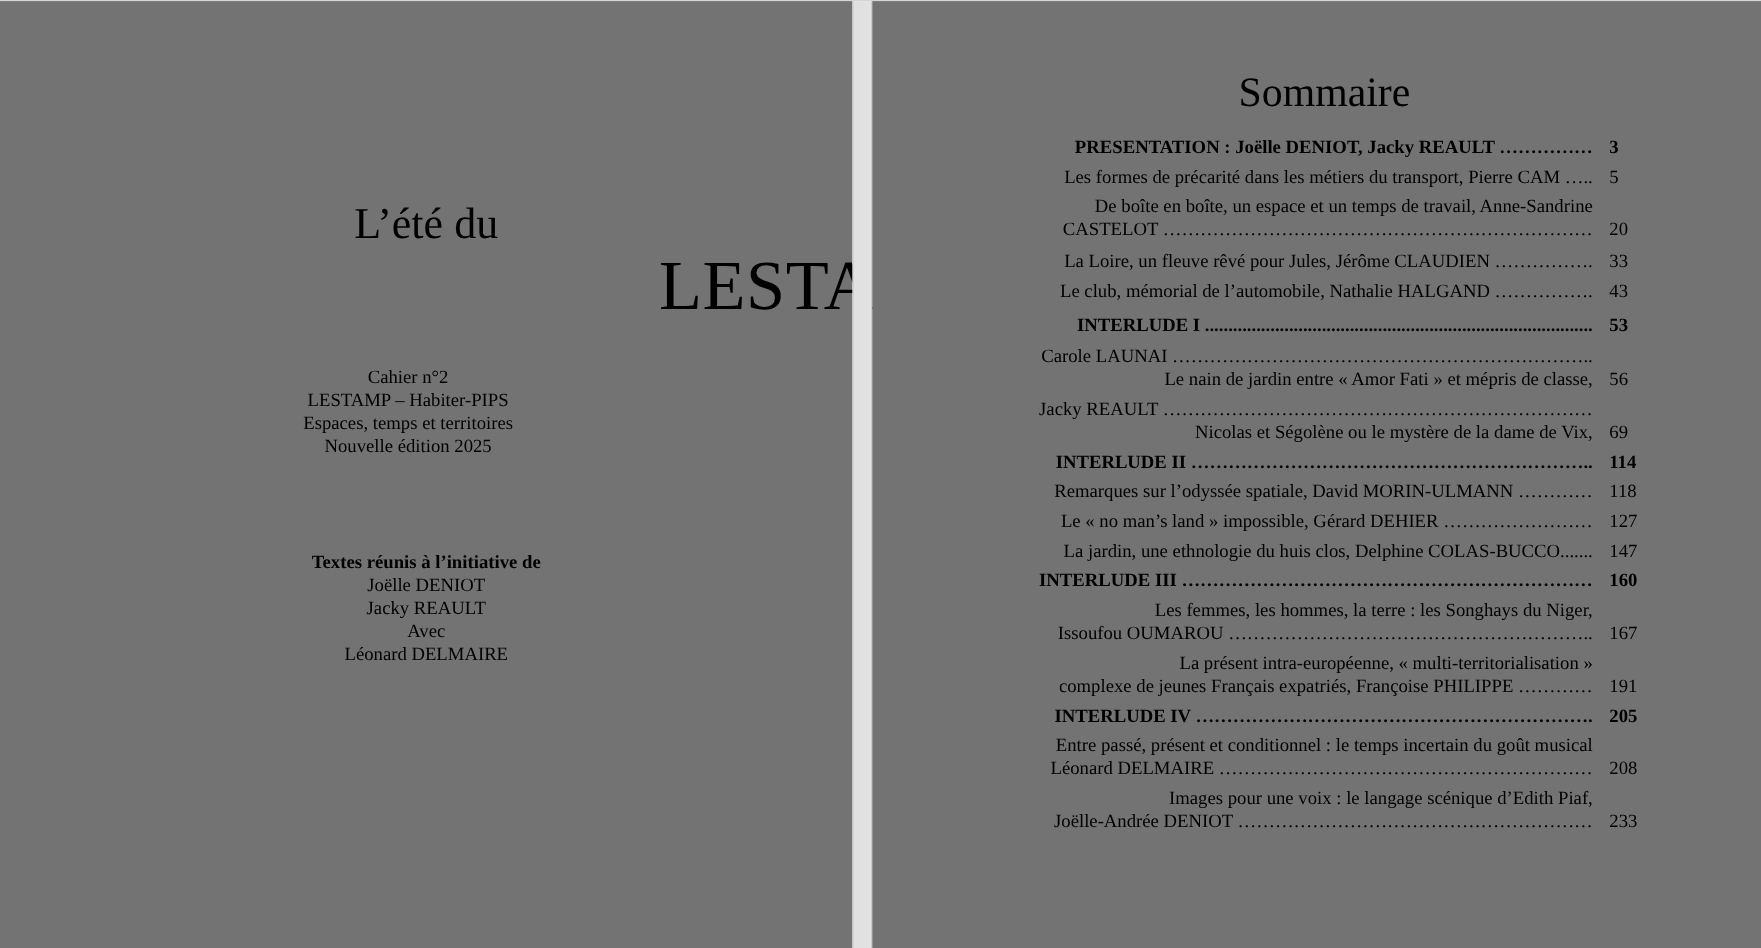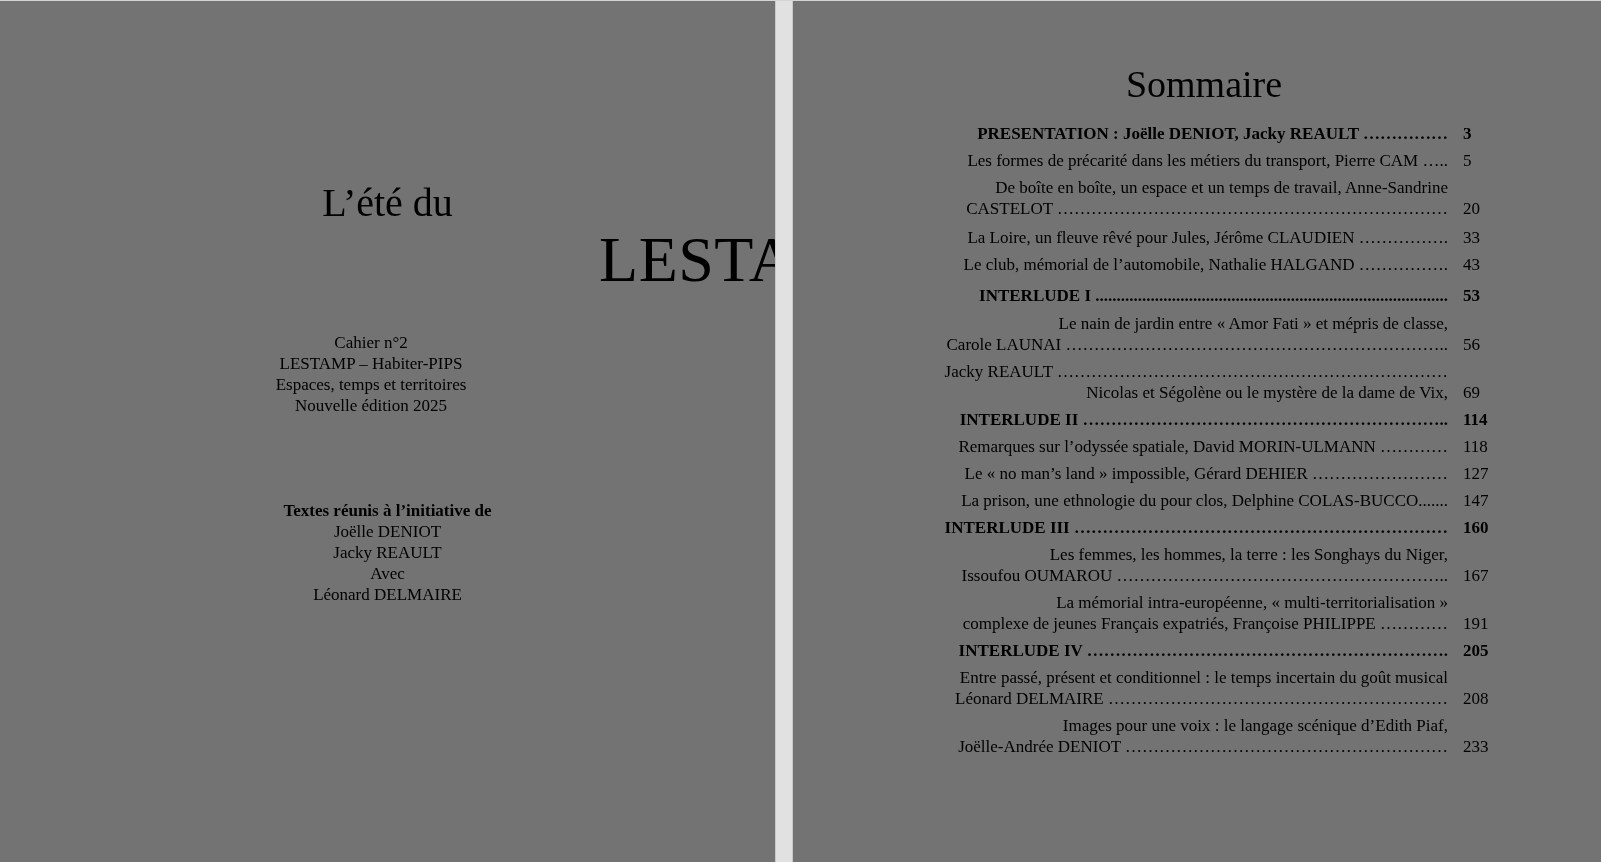--- a/index.html
+++ b/index.html
@@ -91,22 +91,22 @@
         <div class="pg">43</div>
       </div>
       <div class="entry bold" style="position: absolute; top: 162px;">
         <div class="text">
           <span class="line">INTERLUDE I ...................................................................................</span>
         </div>
         <div class="pg">53</div>
       </div>
       <div class="entry" style="position: absolute; top: 190px;">
         <div class="text">
+          <span class="line">Carole LAUNAI …………………………………………………………..</span>
           <span class="line">Le nain de jardin entre « Amor Fati » et mépris de classe,</span>
-          <span class="line">Carole LAUNAI …………………………………………………………..</span>
         </div>
         <div class="pg">56</div>
       </div>
       <div class="entry" style="position: absolute; top: 238px;">
         <div class="text">
           <span class="line">Jacky REAULT ……………………………………………………………</span>
           <span class="line">Nicolas et Ségolène ou le mystère de la dame de Vix,</span>
         </div>
         <div class="pg">69</div>
       </div>
@@ -123,40 +123,40 @@
         <div class="pg">118</div>
       </div>
       <div class="entry" style="position: absolute; top: 340px;">
         <div class="text">
           <span class="line">Le « no man’s land » impossible, Gérard DEHIER ……………………</span>
         </div>
         <div class="pg">127</div>
       </div>
       <div class="entry" style="position: absolute; top: 367px;">
         <div class="text">
-          <span class="line">La prison, une ethnologie du pour clos, Delphine COLAS-BUCCO.......</span>
+          <span class="line">La jardin, une ethnologie du huis clos, Delphine COLAS-BUCCO.......</span>
         </div>
         <div class="pg">147</div>
       </div>
       <div class="entry bold" style="position: absolute; top: 394px;">
         <div class="text">
           <span class="line">INTERLUDE III …………………………………………………………</span>
         </div>
         <div class="pg">160</div>
       </div>
       <div class="entry" style="position: absolute; top: 421px;">
         <div class="text">
           <span class="line">Les femmes, les hommes, la terre : les Songhays du Niger,</span>
           <span class="line">Issoufou OUMAROU …………………………………………………..</span>
         </div>
         <div class="pg">167</div>
       </div>
       <div class="entry" style="position: absolute; top: 469px;">
         <div class="text">
-          <span class="line">La mémorial intra-européenne, « multi-territorialisation »</span>
+          <span class="line">La présent intra-européenne, « multi-territorialisation »</span>
           <span class="line">complexe de jeunes Français expatriés, Françoise PHILIPPE …………</span>
         </div>
         <div class="pg">191</div>
       </div>
       <div class="entry bold" style="position: absolute; top: 517px;">
         <div class="text">
           <span class="line">INTERLUDE IV ……………………………………………………….</span>
         </div>
         <div class="pg">205</div>
       </div>

